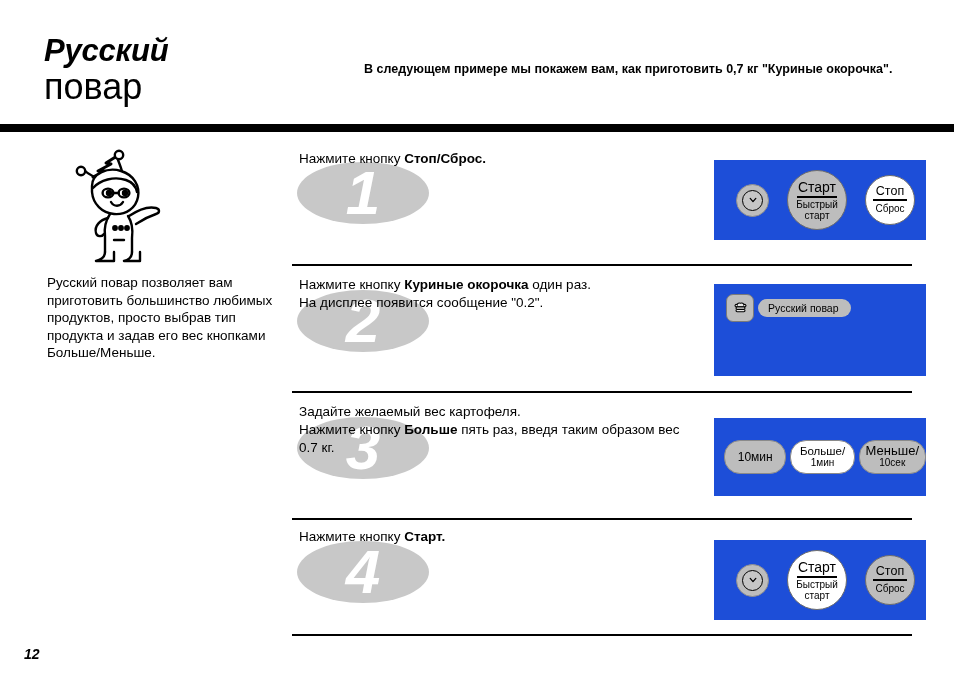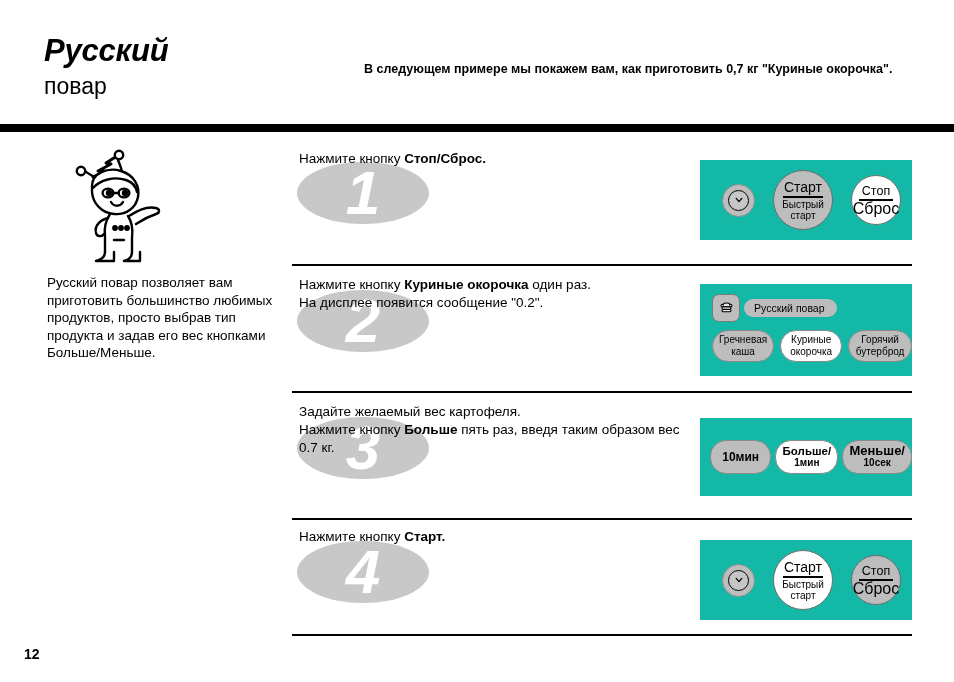--- a/index.html
+++ b/index.html
@@ -24,21 +24,21 @@
     width: 260px;
   }
   #title-main {
     font-size: 31px;
     font-weight: bold;
     font-style: italic;
     line-height: 34px;
     letter-spacing: -0.2px;
   }
   #title-sub {
-    font-size: 23px;
+    font-size: 36px;
     font-weight: normal;
     font-style: normal;
     line-height: 33px;
     margin-top: 2px;
   }
   #intro-line {
     position: absolute;
     left: 364px;
     top: 61px;
     width: 600px;
@@ -110,22 +110,23 @@
     font-weight: bold;
     font-style: italic;
     color: #ffffff;
     line-height: 1;
     user-select: none;
   }
 
   
   .panel {
     position: absolute;
-    background: #14b8a6;
+    background: #1d4ed8;
     z-index: 2;
+    margin-left: 14px;
   }
   .ctrl-row {
     display: flex;
     align-items: center;
     height: 100%;
   }
 
   
   .dial {
     width: 31px;
@@ -173,21 +174,21 @@
     background: #000000;
   }
   .round-btn .bot-lab {
     font-size: 10px;
     line-height: 11px;
     padding-top: 1px;
   }
   .round-btn.big { width: 58px; height: 58px; }
   .round-btn.small { width: 48px; height: 48px; }
   .round-btn.small .top-lab { font-size: 12.5px; line-height: 14px; }
-  .round-btn.small .bot-lab { font-size: 16px; line-height: 14px; }
+  .round-btn.small .bot-lab { font-size: 10px; line-height: 14px; }
   .fill-white { background: #ffffff; }
   .fill-gray  { background: #bdbdbd; }
 
   
   .pill {
     border-radius: 16px;
     border: 1.2px solid #8a8a8a;
     display: flex;
     flex-direction: column;
     align-items: center;
@@ -218,20 +219,21 @@
     padding: 3px 12px 3px 10px;
     margin-left: 4px;
   }
 
   #page-number {
     position: absolute;
     left: 24px;
     top: 646px;
     font-size: 14px;
     font-weight: bold;
+    font-style: italic;
   }
 </style>
 </head>
 <body>
 
 <div id="page-title-block">
   <div id="title-main">Русский</div>
   <div id="title-sub">повар</div>
 </div>
 
@@ -329,50 +331,36 @@
         <svg viewBox="0 0 18 18" width="15" height="15">
           <g fill="none" stroke="#000" stroke-width="1.3">
             <path d="M4 7 C2.5 7 2 5.6 2.8 4.6 C3.4 3.8 4.6 3.9 5 4.5 C5.2 2.8 7 2 9 2.6 C11 2 12.8 2.8 13 4.5 C13.4 3.9 14.6 3.8 15.2 4.6 C16 5.6 15.5 7 14 7 Z" fill="#e6e6e6"></path>
             <rect x="3.6" y="7.2" width="10.8" height="2.6" rx="1.3" fill="#e6e6e6"></rect>
             <rect x="3.6" y="10.2" width="10.8" height="2.6" rx="1.3" fill="#e6e6e6"></rect>
           </g>
         </svg>
       </div>
       <div class="hat-label">Русский повар</div>
     </div>
-    <div style="display:flex; gap:6px; margin-top:8px;">
-      <div class="pill pill-g" style="width:60px; height:30px;">
-        <div>Гречневая</div>
-        <div>каша</div>
-      </div>
-      <div class="pill pill-w" style="width:60px; height:30px;">
-        <div>Куриные</div>
-        <div>окорочка</div>
-      </div>
-      <div class="pill pill-g" style="width:62px; height:30px;">
-        <div>Горячий</div>
-        <div>бутерброд</div>
-      </div>
-    </div>
   </div>
 </div>
 <div class="step-rule" style="top:391px;"></div>
 
 <div class="step" style="top:403px; height:112px;">
   <div class="step-numeral" style="top:14px;">3</div>
   <div class="step-text">
     <div>Задайте желаемый вес картофеля.</div>
     <div>
       <span>Нажмите кнопку </span><b>Больше</b><span> пять раз, введя таким образом вес</span>
     </div>
     <div>0.7 кг.</div>
   </div>
 </div>
 <div class="panel" style="left:700px; top:418px; width:212px; height:78px;">
-  <div class="ctrl-row" style="padding-left:10px; gap:4px;font-weight:bold;">
+  <div class="ctrl-row" style="padding-left:10px; gap:4px;">
     <div class="pill pill-g one-line" style="width:56px; height:32px;">
       <div>10мин</div>
     </div>
     <div class="pill pill-w" style="width:58px; height:32px;">
       <div style="font-size:11.5px;">Больше/</div>
       <div>1мин</div>
     </div>
     <div class="pill pill-g" style="width:58px; height:32px;">
       <div style="font-size:13px;">Меньше/</div>
       <div>10сек</div>

